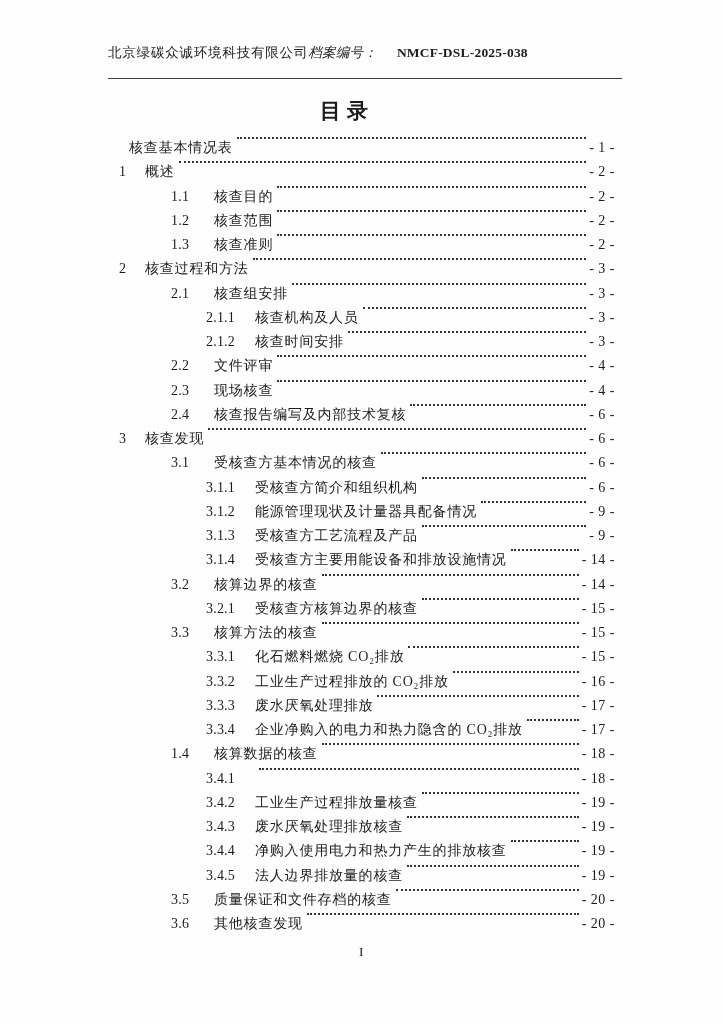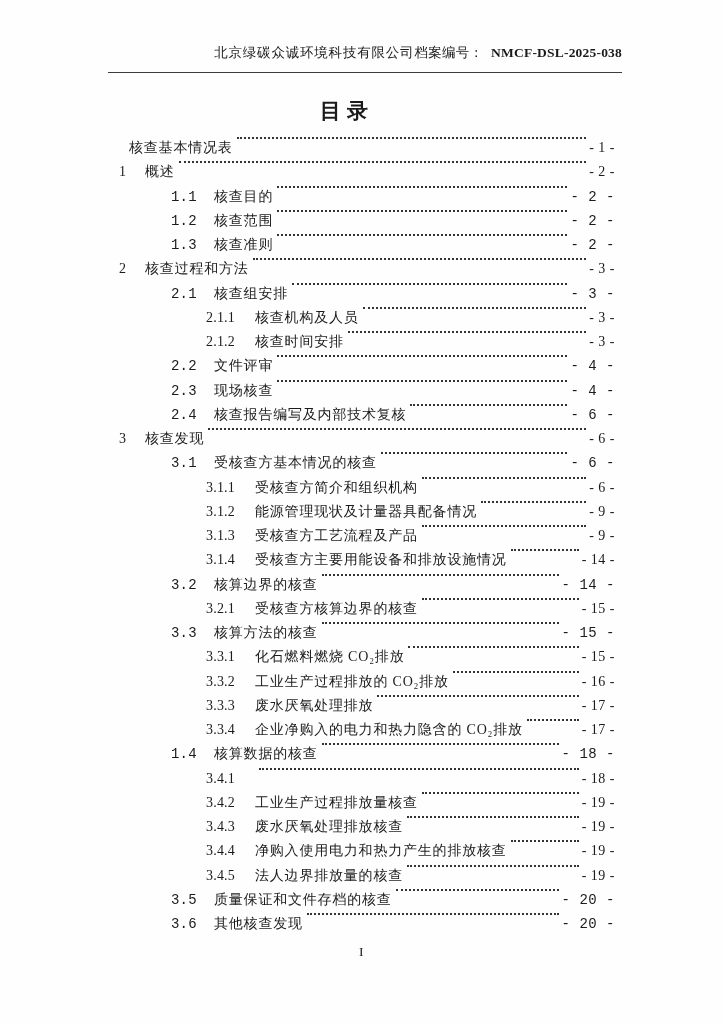--- a/index.html
+++ b/index.html
@@ -10,29 +10,29 @@
     font-family: "Liberation Serif", "DejaVu Serif", serif;
     color: #1b1b1b;
     overflow: hidden;
   }
   .page { position: absolute; inset: 0; background: #fffefe; }
 
   
   .header {
     position: absolute;
     left: 108px; right: 101px; top: 44px;
-    display: flex; justify-content: flex-end; align-items: flex-end;
+    display: flex; justify-content: flex-start; align-items: flex-end;
     border-bottom: 1px solid #3c3c3c;
-    padding-bottom: 10px;
+    padding-bottom: 16px;
     font-size: 13.5px;
     white-space: nowrap;
   }
   .company { letter-spacing: 0.8px; }
   .archive { letter-spacing: 0.3px; }
-  .archive .label { margin-right: 4px; }
+  .archive .label { margin-right: 16px; font-style: italic; }
   .archive .no { font-weight: bold; letter-spacing: 0.2px; }
 
   
   .title {
     position: absolute; top: 97px; left: 0; width: 694px;
     margin: 0; text-align: center;
     font-size: 21px; font-weight: bold; letter-spacing: 6px;
   }
 
   
@@ -47,21 +47,21 @@
   }
   .toc-row .num { flex: none; letter-spacing: 0.2px; }
   .toc-row .t   { flex: none; letter-spacing: 0.8px; }
   .toc-row .dots {
     flex: 1 1 auto; min-width: 8px;
     border-bottom: 2px dotted #333;
     margin: 0 3px 5px 4px;
   }
   .toc-row .pg { flex: none; letter-spacing: 0.5px; }
   .lvl0 { padding-left: 0; }
-  .lvl1 { padding-left: 52px; font-family: Liberation Mono, monospace; }
+  .lvl1 { padding-left: 52px; }
   .lvl2 { padding-left: 87px; }
   .lvl0 .num { width: 26px; }
   .lvl1 .num { width: 43px; }
   .lvl2 .num { width: 49px; }
   .no-num { padding-left: 10px; }
 
   
   .footer {
     position: absolute; top: 944px; left: 0; width: 723px;
     text-align: center; font-size: 13.5px; letter-spacing: 0.5px;

